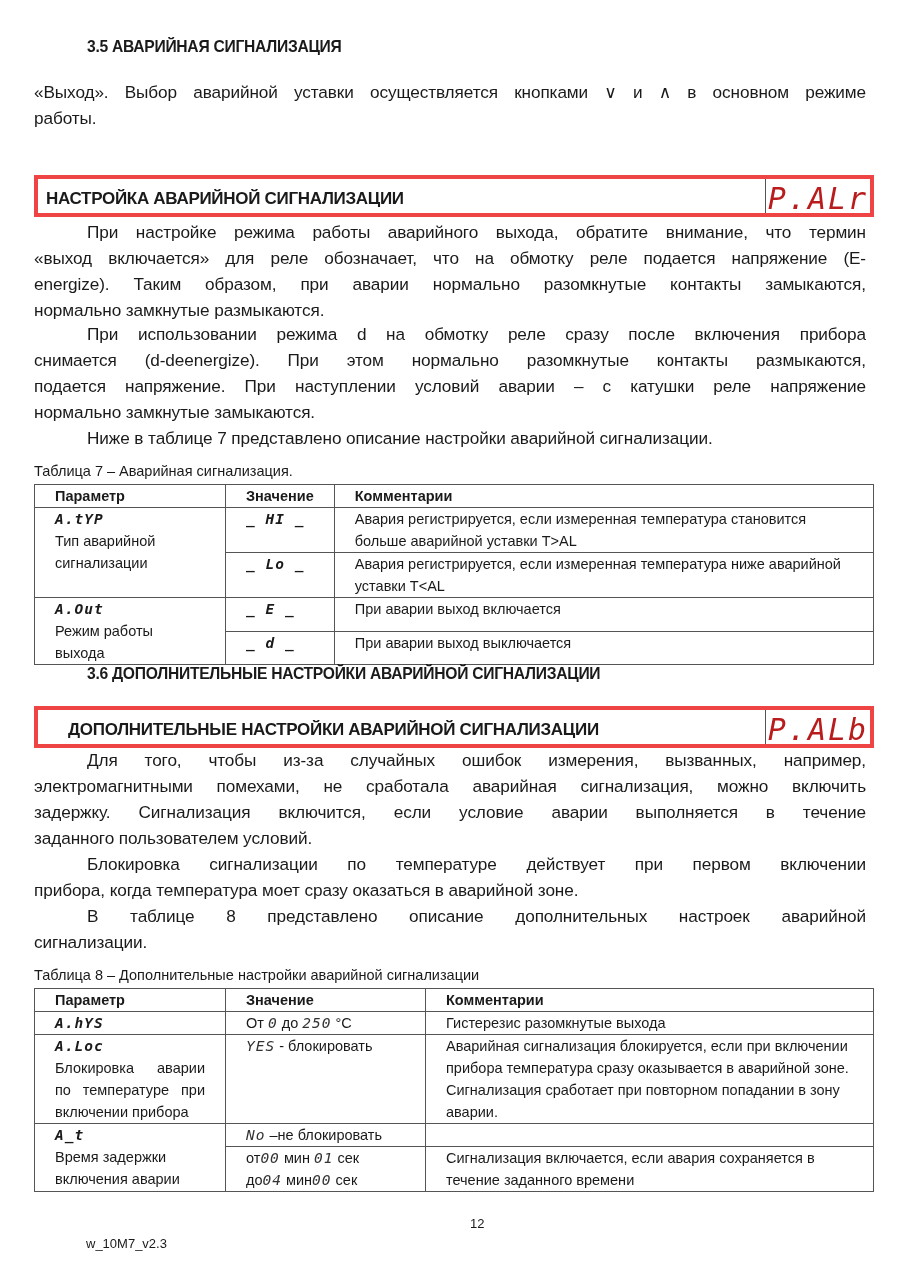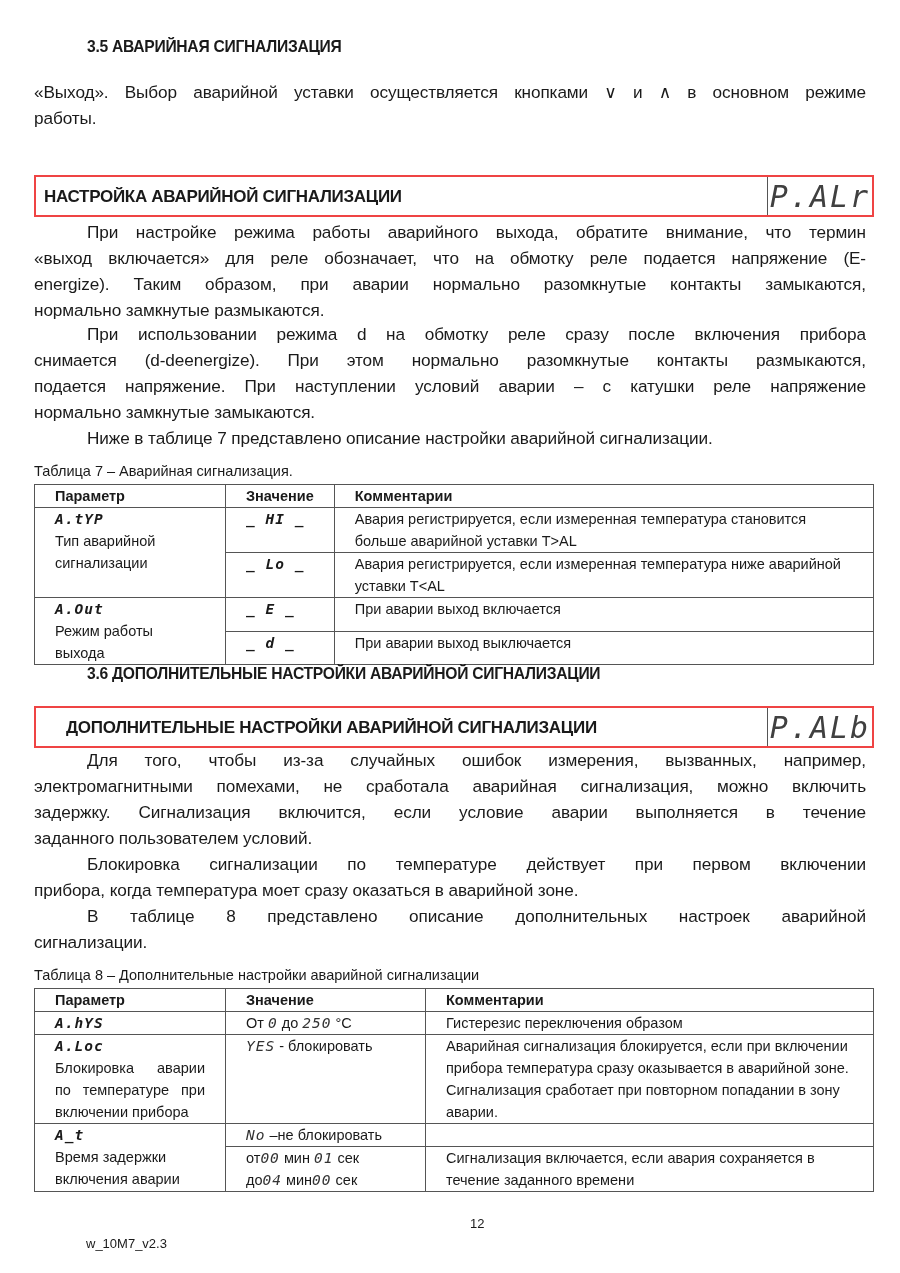--- a/index.html
+++ b/index.html
@@ -7,23 +7,23 @@
          font-family: "Liberation Sans", "DejaVu Sans", sans-serif; color: #1a1a1a; }
   .page { position: absolute; left: 34px; top: 0; width: 840px; }
   .abs { position: absolute; }
   .h2 { font-family: "Liberation Sans", sans-serif; font-weight: bold; font-size: 17px; letter-spacing: -0.3px; transform: scaleX(0.92); transform-origin: left; white-space: nowrap; }
   .para { font-size: 17.2px; line-height: 26px; text-align: justify; letter-spacing: -0.1px; }
   .para .line { display: block; text-align-last: justify; white-space: nowrap; overflow: hidden; height: 26px; }
   .para .line.last { text-align-last: left; }
   .para .indent { padding-left: 53px; }
   .seg { font-family: "DejaVu Sans Mono", monospace; font-style: italic; font-weight: bold; letter-spacing: 1px; }
   .seg-thin { font-family: "DejaVu Sans Mono", monospace; font-style: italic; font-weight: normal; letter-spacing: 1px; color: #333; }
-  .box { position: absolute; left: 0; width: 840px; height: 42px; border: 2px solid #ef4444; box-sizing: border-box; display: flex; }
+  .box { position: absolute; left: 0; width: 840px; height: 42px; border: 4px solid #ef4444; box-sizing: border-box; display: flex; }
   .box .title { flex: 1; font-weight: bold; font-size: 17px; padding-left: 8px; line-height: 40px; letter-spacing: -0.3px; white-space: nowrap; }
-  .box .code { width: 104px; border-left: 1px solid #555; font-family: "DejaVu Sans Mono", monospace; font-style: italic; font-size: 30px; line-height: 40px; text-align: center; letter-spacing: 2px; color: #404040; }
+  .box .code { width: 104px; border-left: 1px solid #555; font-family: "DejaVu Sans Mono", monospace; font-style: italic; font-size: 30px; line-height: 40px; text-align: center; letter-spacing: 2px; color: #b91c1c; }
   .caption { font-size: 14.5px; white-space: nowrap; }
   table { border-collapse: collapse; position: absolute; left: 0; width: 840px; font-size: 14.5px; }
   td, th { border: 1px solid #555; padding: 0 20px; vertical-align: top; line-height: 22px; text-align: left; }
   th { font-weight: bold; }
   .c { }
   .footer-num { font-size: 13px; }
   .footer-ver { font-size: 13px; }
 </style>
 </head>
 <body>
@@ -139,21 +139,21 @@
     </tr>
     <tr>
       <td><span class="seg">A.hYS</span></td>
       <td class="c">
         <span>От</span>
         <span class="seg-thin">0</span>
         <span>до</span>
         <span class="seg-thin">250</span>
         <span>°C</span>
       </td>
-      <td>Гистерезис переключения образом</td>
+      <td>Гистерезис разомкнутые выхода</td>
     </tr>
     <tr>
       <td rowspan="1" style="text-align:justify;">
         <div class="seg">A.Loc</div>
         <div>Блокировка аварии по температуре при включении прибора</div>
       </td>
       <td class="c">
         <span class="seg-thin">YES</span>
         <span>- блокировать</span>
       </td>

